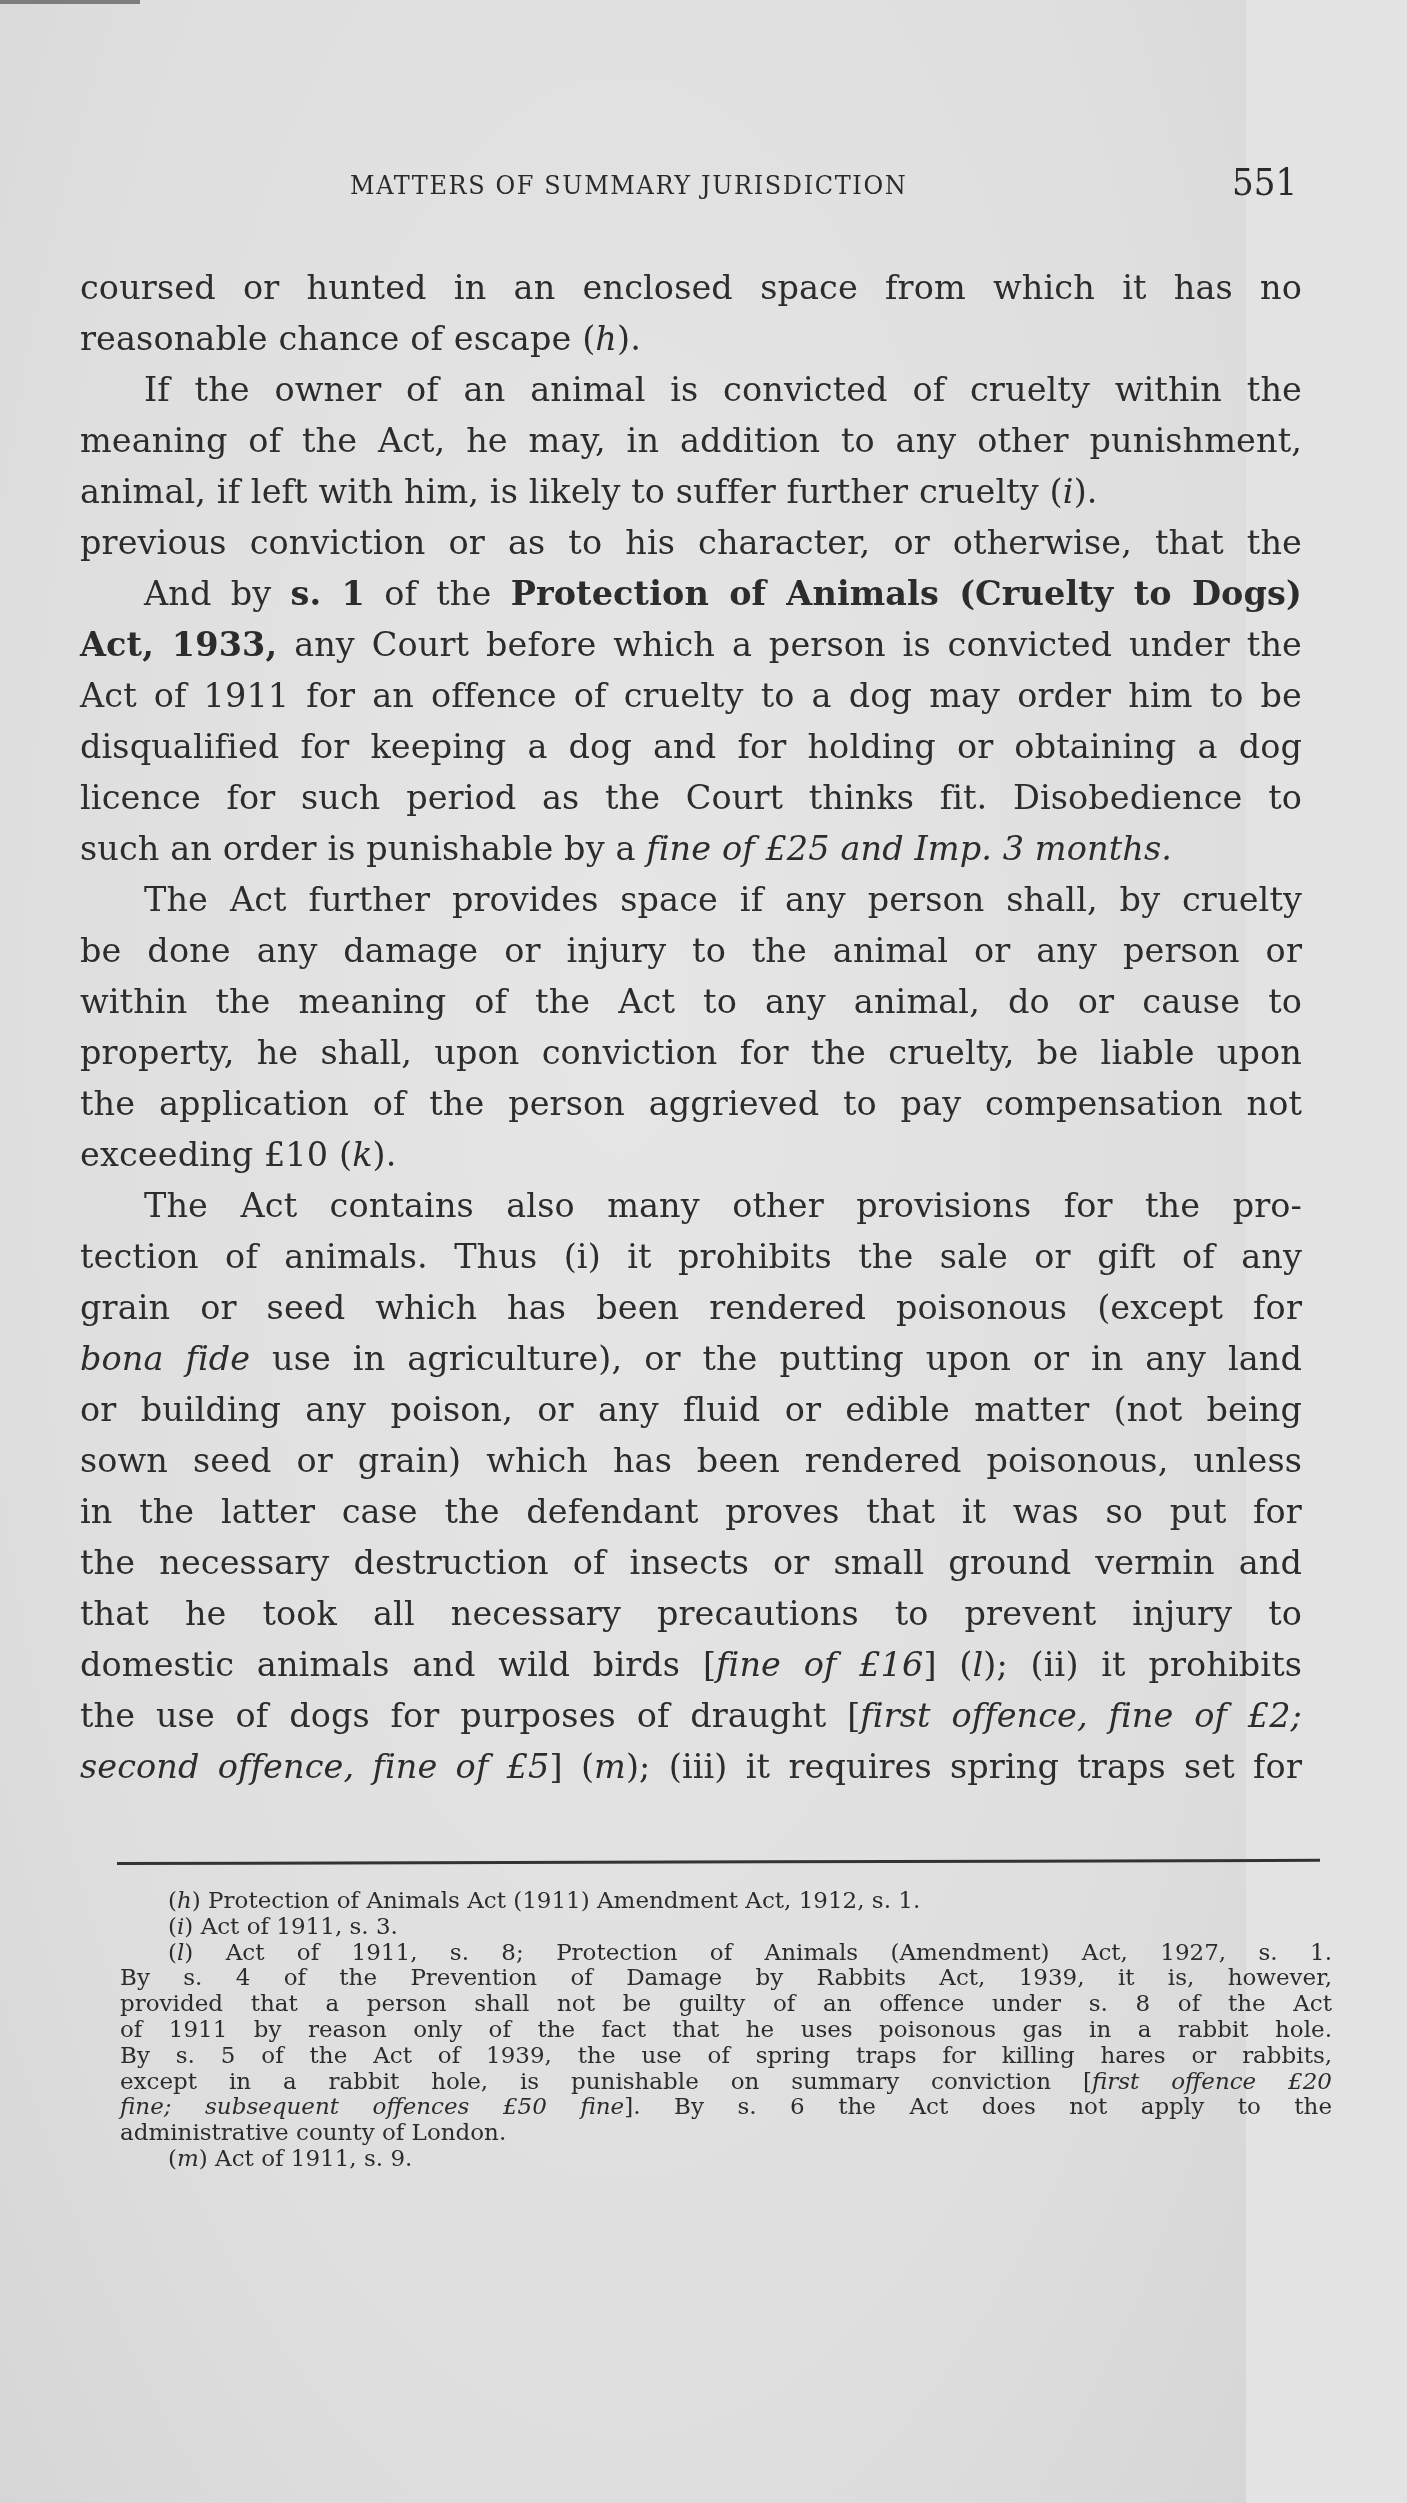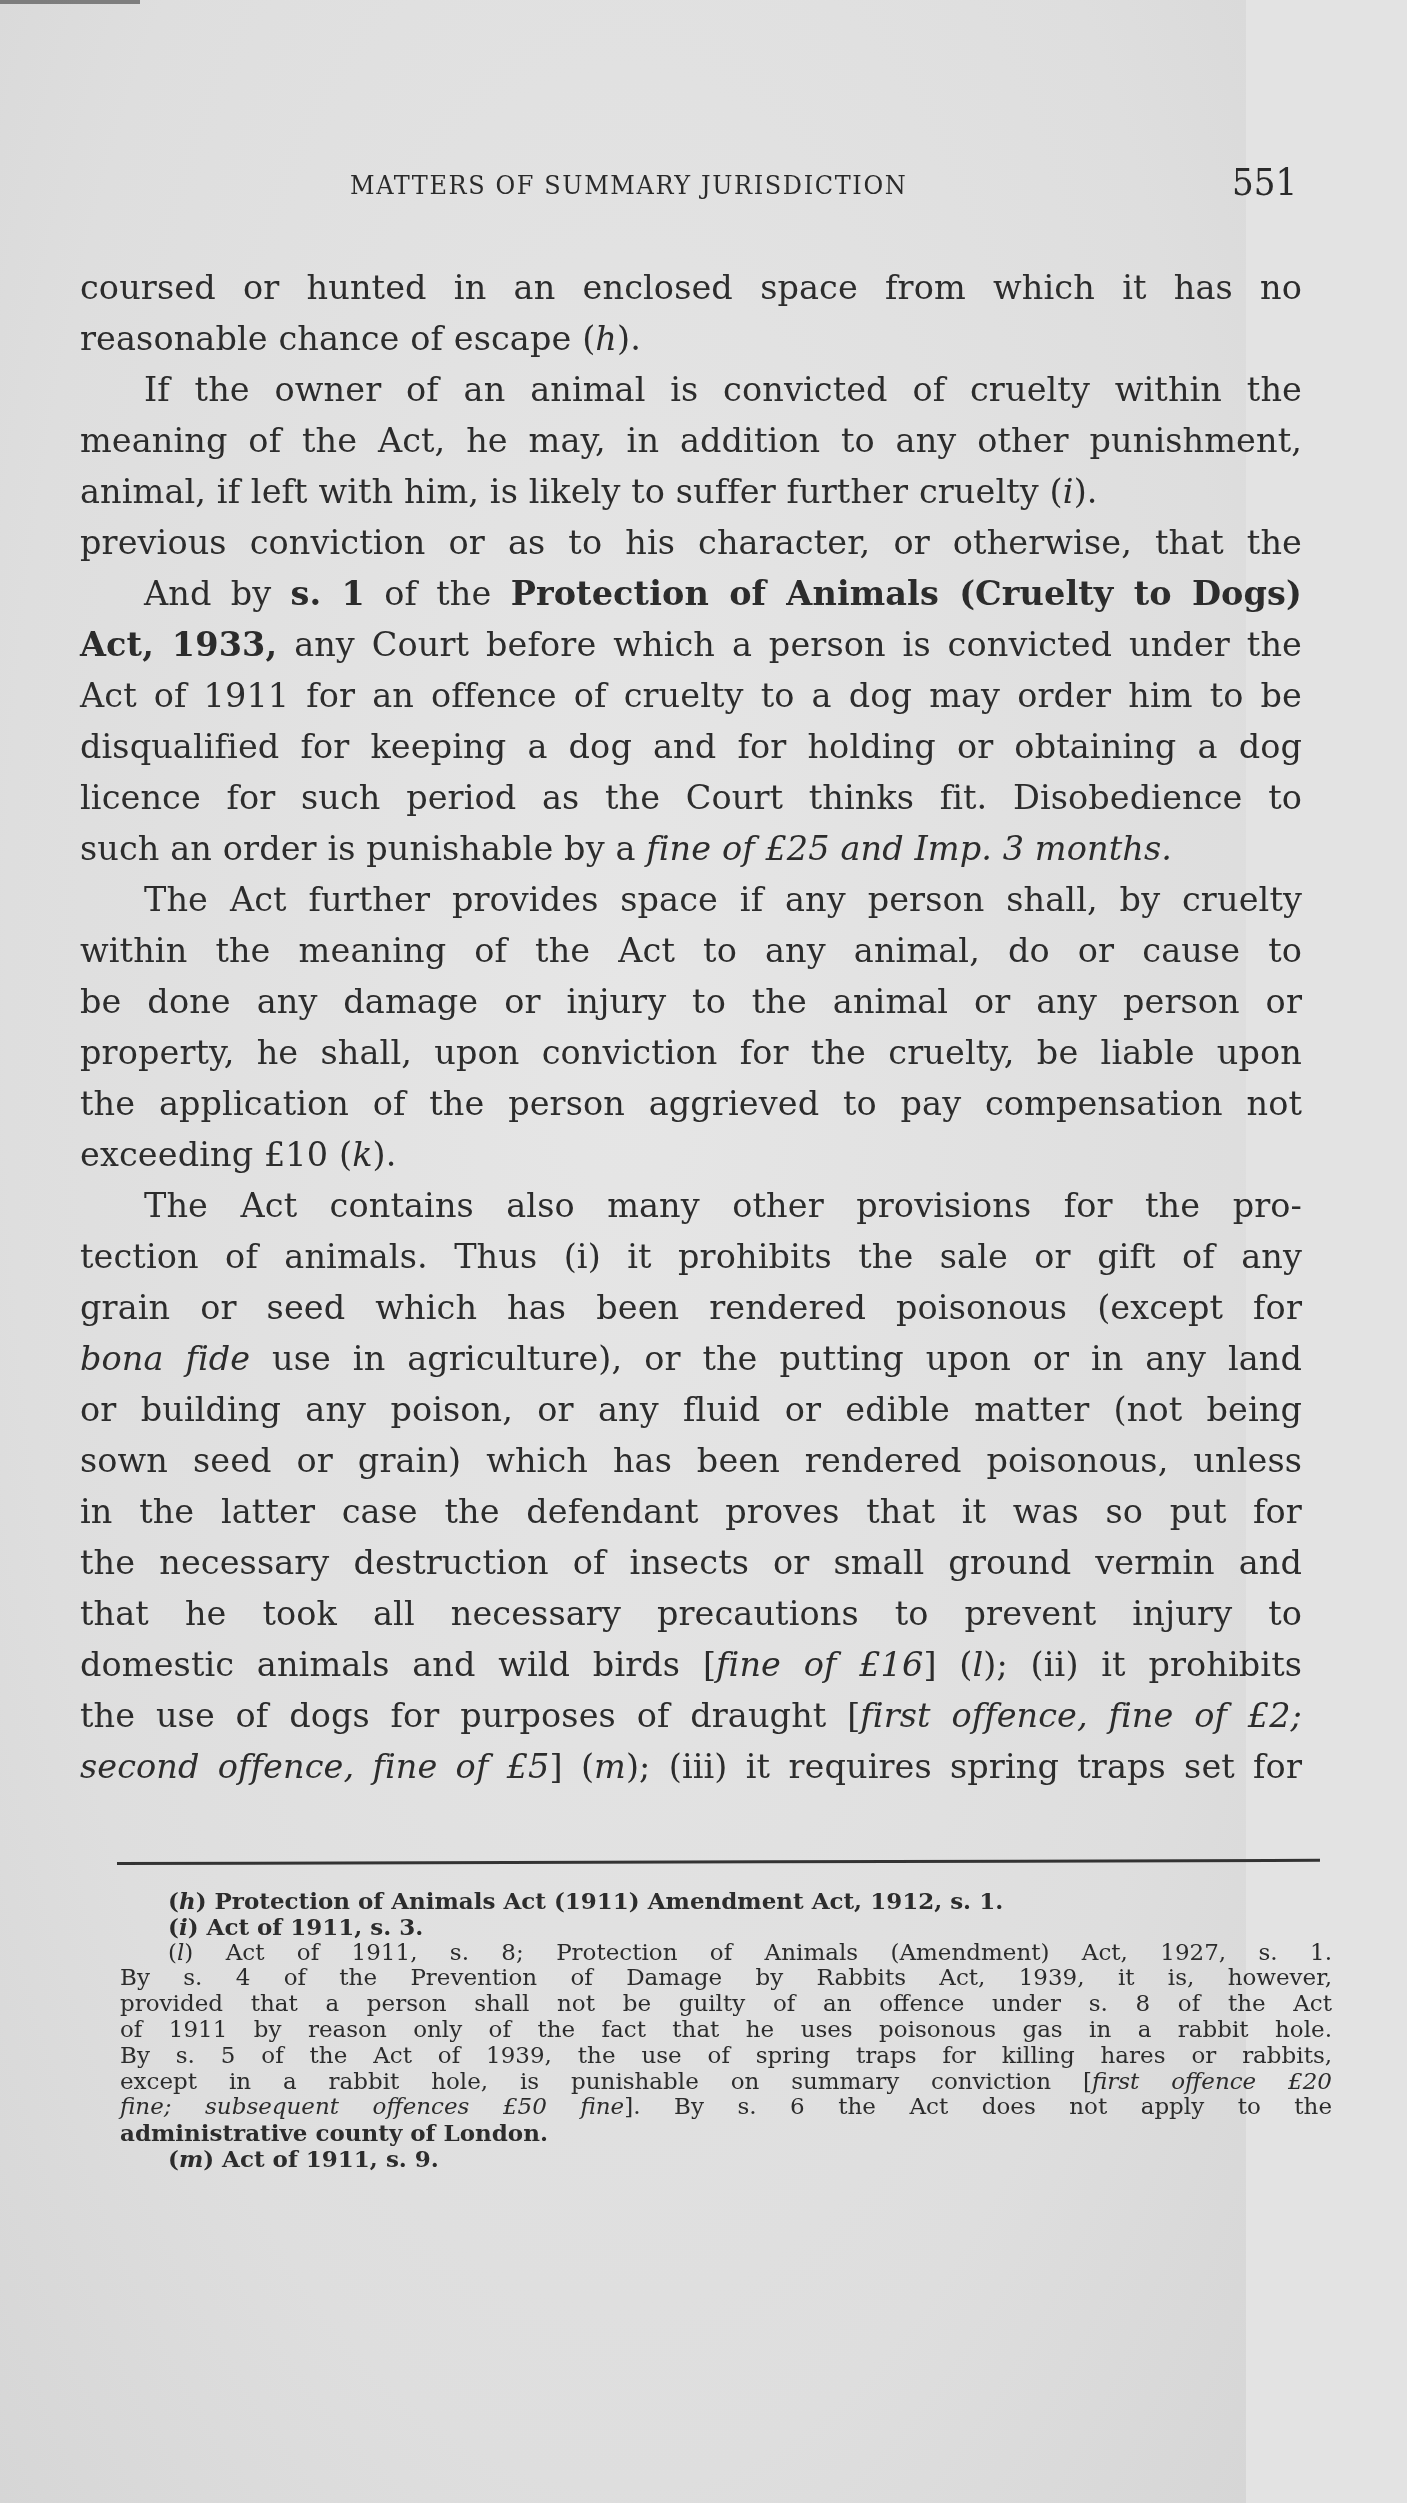--- a/index.html
+++ b/index.html
@@ -99,21 +99,21 @@
   }
   .fn-line {
     height: 25.8px;
     line-height: 25.8px;
     font-size: 23px;
     white-space: nowrap;
     text-align: justify;
     text-align-last: justify;
     color: #2c2c2c;
   }
-  .fn-line.last { text-align-last: left; font-weight: bold; }
+  .fn-line.last { text-align-last: left; }
   .fn-line.indent { padding-left: 48px; }
 </style>
 </head>
 <body>
 
 <div class="page">
   <div class="topshadow"></div>
 
   <div class="running-head">
     <span class="rh-title">MATTERS OF SUMMARY JURISDICTION</span>
@@ -134,22 +134,22 @@
       <div>
         <div class="line indent">And by <b>s. 1</b> of the <b>Protection of Animals (Cruelty to Dogs)</b></div>
         <div class="line"><b>Act, 1933,</b> any Court before which a person is convicted under the</div>
         <div class="line">Act of 1911 for an offence of cruelty to a dog may order him to be</div>
         <div class="line">disqualified for keeping a dog and for holding or obtaining a dog</div>
         <div class="line">licence for such period as the Court thinks fit.  Disobedience to</div>
         <div class="line last">such an order is punishable by a <i>fine of £25 and Imp. 3 months.</i></div>
       </div>
       <div>
         <div class="line indent">The Act further provides space if any person shall, by cruelty</div>
+        <div class="line">be done any damage or injury to the animal or any person or</div>
         <div class="line">within the meaning of the Act to any animal, do or cause to</div>
-        <div class="line">be done any damage or injury to the animal or any person or</div>
         <div class="line">property, he shall, upon conviction for the cruelty, be liable upon</div>
         <div class="line">the application of the person aggrieved to pay compensation not</div>
         <div class="line last">exceeding £10 (<i>k</i>).</div>
       </div>
       <div>
         <div class="line indent">The Act contains also many other provisions for the pro-</div>
         <div class="line">tection of animals.  Thus (i) it prohibits the sale or gift of any</div>
         <div class="line">grain or seed which has been rendered poisonous (except for</div>
         <div class="line"><i>bona fide</i> use in agriculture), or the putting upon or in any land</div>
         <div class="line">or building any poison, or any fluid or edible matter (not being</div>

